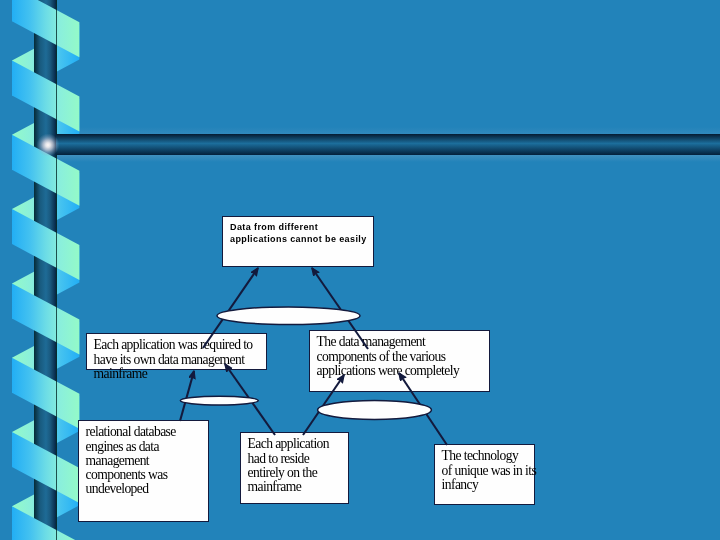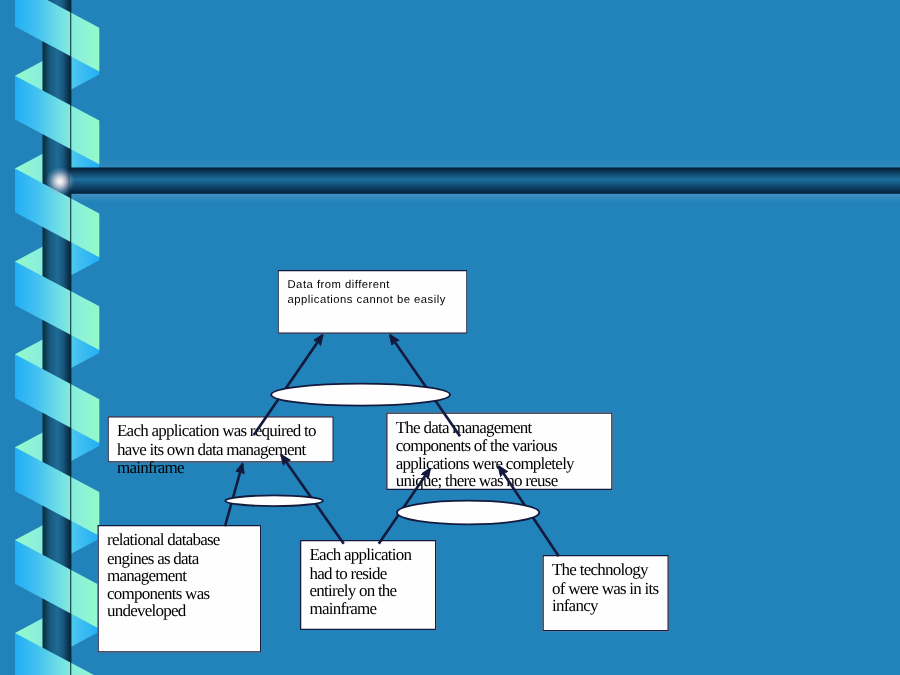--- a/index.html
+++ b/index.html
@@ -89,39 +89,38 @@
         <polygon points="12,654.9 79.4,690.8915999999999 79.4,725.8915999999999 12,689.9" fill="url(#gBand)"></polygon>
         <polygon points="12,729.1999999999999 79.4,765.1915999999999 79.4,800.1915999999999 12,764.1999999999999" fill="url(#gBand)"></polygon>
         <polygon points="12,803.5 79.4,839.4916000000001 79.4,874.4916000000001 12,838.5" fill="url(#gBand)"></polygon>
         <rect x="56.1" y="-10" width="0.9" height="560" fill="#06302e" opacity="0.92"></rect>
         <rect x="56" y="134" width="664" height="21" fill="url(#gBar)"></rect>
         <circle cx="48" cy="145" r="11.5" fill="url(#gBall)"></circle>
       </g>
   </svg>
 
   <div id="boxes">
-      <div class="box" style="left: 222px; top: 216px; width: 152px; height: 51px;">
+      <div class="box" style="left: 222px; top: 216px; width: 152px; height: 51px; font-weight: bold;">
         <div class="t" style="left: 7px; top: 3.5px; right: -40px; white-space: nowrap; font-family: &quot;Liberation Sans&quot;, sans-serif; font-size: 9px; line-height: 12.3px; letter-spacing: 0.4px;">
           <div>Data from different</div>
           <div>applications cannot be easily</div>
         </div>
       </div>
       <div class="box" style="left: 86px; top: 333px; width: 181px; height: 37px;">
         <div class="t" style="left: 6.6px; top: 4.3px; right: -40px; white-space: nowrap; font-family: &quot;Liberation Serif&quot;, serif; font-size: 13.6px; line-height: 14.2px; letter-spacing: -0.6px;">
           <div>Each application was required to</div>
           <div>have its own data management</div>
           <div>mainframe</div>
         </div>
       </div>
       <div class="box" style="left: 309px; top: 330px; width: 181px; height: 62px;">
         <div class="t" style="left: 6.6px; top: 4.3px; right: -40px; white-space: nowrap; font-family: &quot;Liberation Serif&quot;, serif; font-size: 13.6px; line-height: 14.2px; letter-spacing: -0.6px;">
           <div>The data management</div>
           <div>components of the various</div>
           <div>applications were completely</div>
-          <div>unique; there was no reuse</div>
         </div>
       </div>
       <div class="box" style="left: 78px; top: 420px; width: 131px; height: 102px;">
         <div class="t" style="left: 6.6px; top: 4.3px; right: -40px; white-space: nowrap; font-family: &quot;Liberation Serif&quot;, serif; font-size: 13.6px; line-height: 14.2px; letter-spacing: -0.6px;">
           <div>relational database</div>
           <div>engines as data</div>
           <div>management</div>
           <div>components was</div>
           <div>undeveloped</div>
         </div>
@@ -130,21 +129,21 @@
         <div class="t" style="left: 6.6px; top: 4.3px; right: -40px; white-space: nowrap; font-family: &quot;Liberation Serif&quot;, serif; font-size: 13.6px; line-height: 14.2px; letter-spacing: -0.6px;">
           <div>Each application</div>
           <div>had to reside</div>
           <div>entirely on the</div>
           <div>mainframe</div>
         </div>
       </div>
       <div class="box" style="left: 390px; top: 444px; width: 101px; height: 61px; margin-left: 44px;">
         <div class="t" style="left: 6.6px; top: 4.3px; right: -40px; white-space: nowrap; font-family: &quot;Liberation Serif&quot;, serif; font-size: 13.6px; line-height: 14.2px; letter-spacing: -0.6px;">
           <div>The technology</div>
-          <div>of were was in its</div>
+          <div>of unique was in its</div>
           <div>infancy</div>
         </div>
       </div>
     </div>
 
   <svg class="layer" viewBox="0 0 720 540">
     <defs>
       <marker id="ah" markerWidth="13" markerHeight="13" refX="8.0" refY="3.4" orient="auto" markerUnits="userSpaceOnUse">
         <path d="M0.6,0.3 L8.0,3.4 L0.6,6.5 L2.3,3.4 Z" fill="#131a3d" stroke="#131a3d" stroke-width="1.4" stroke-linejoin="round"></path>
       </marker>

